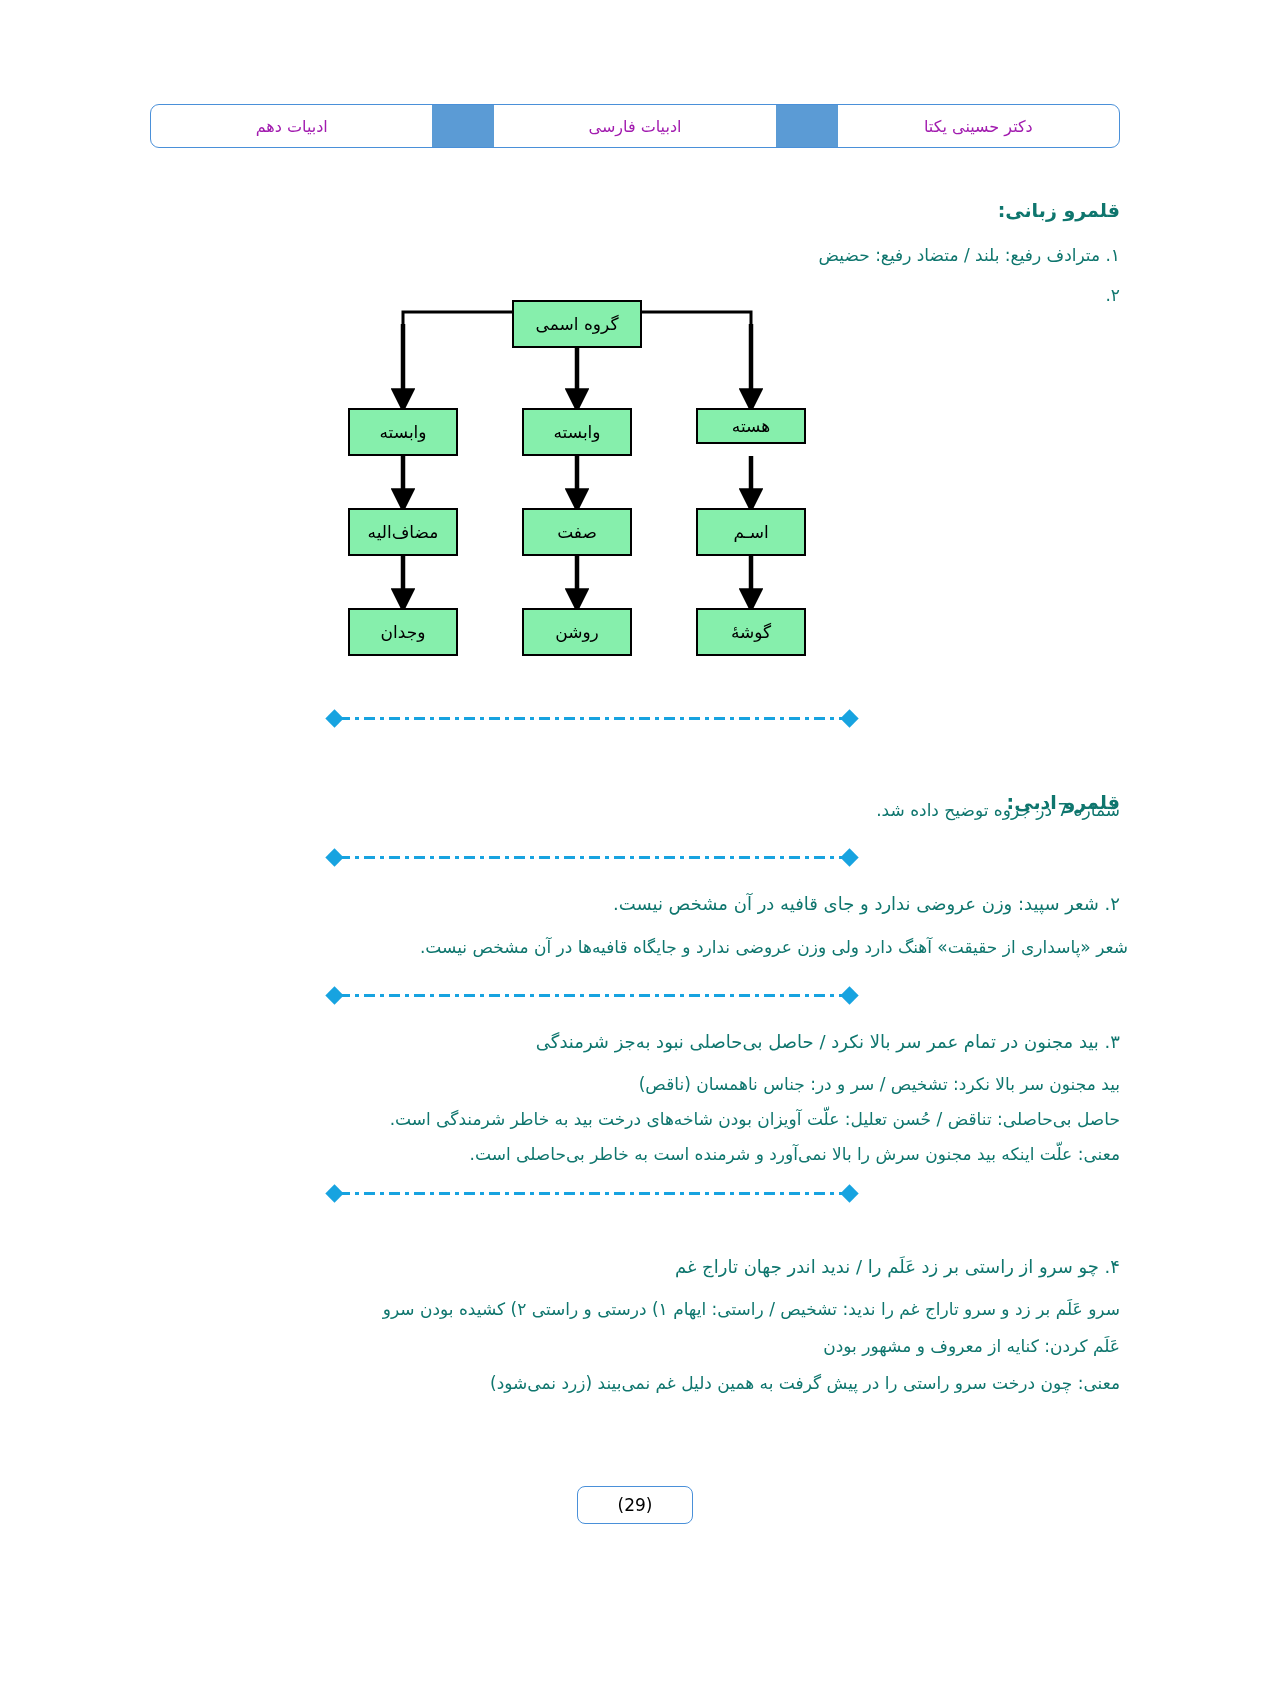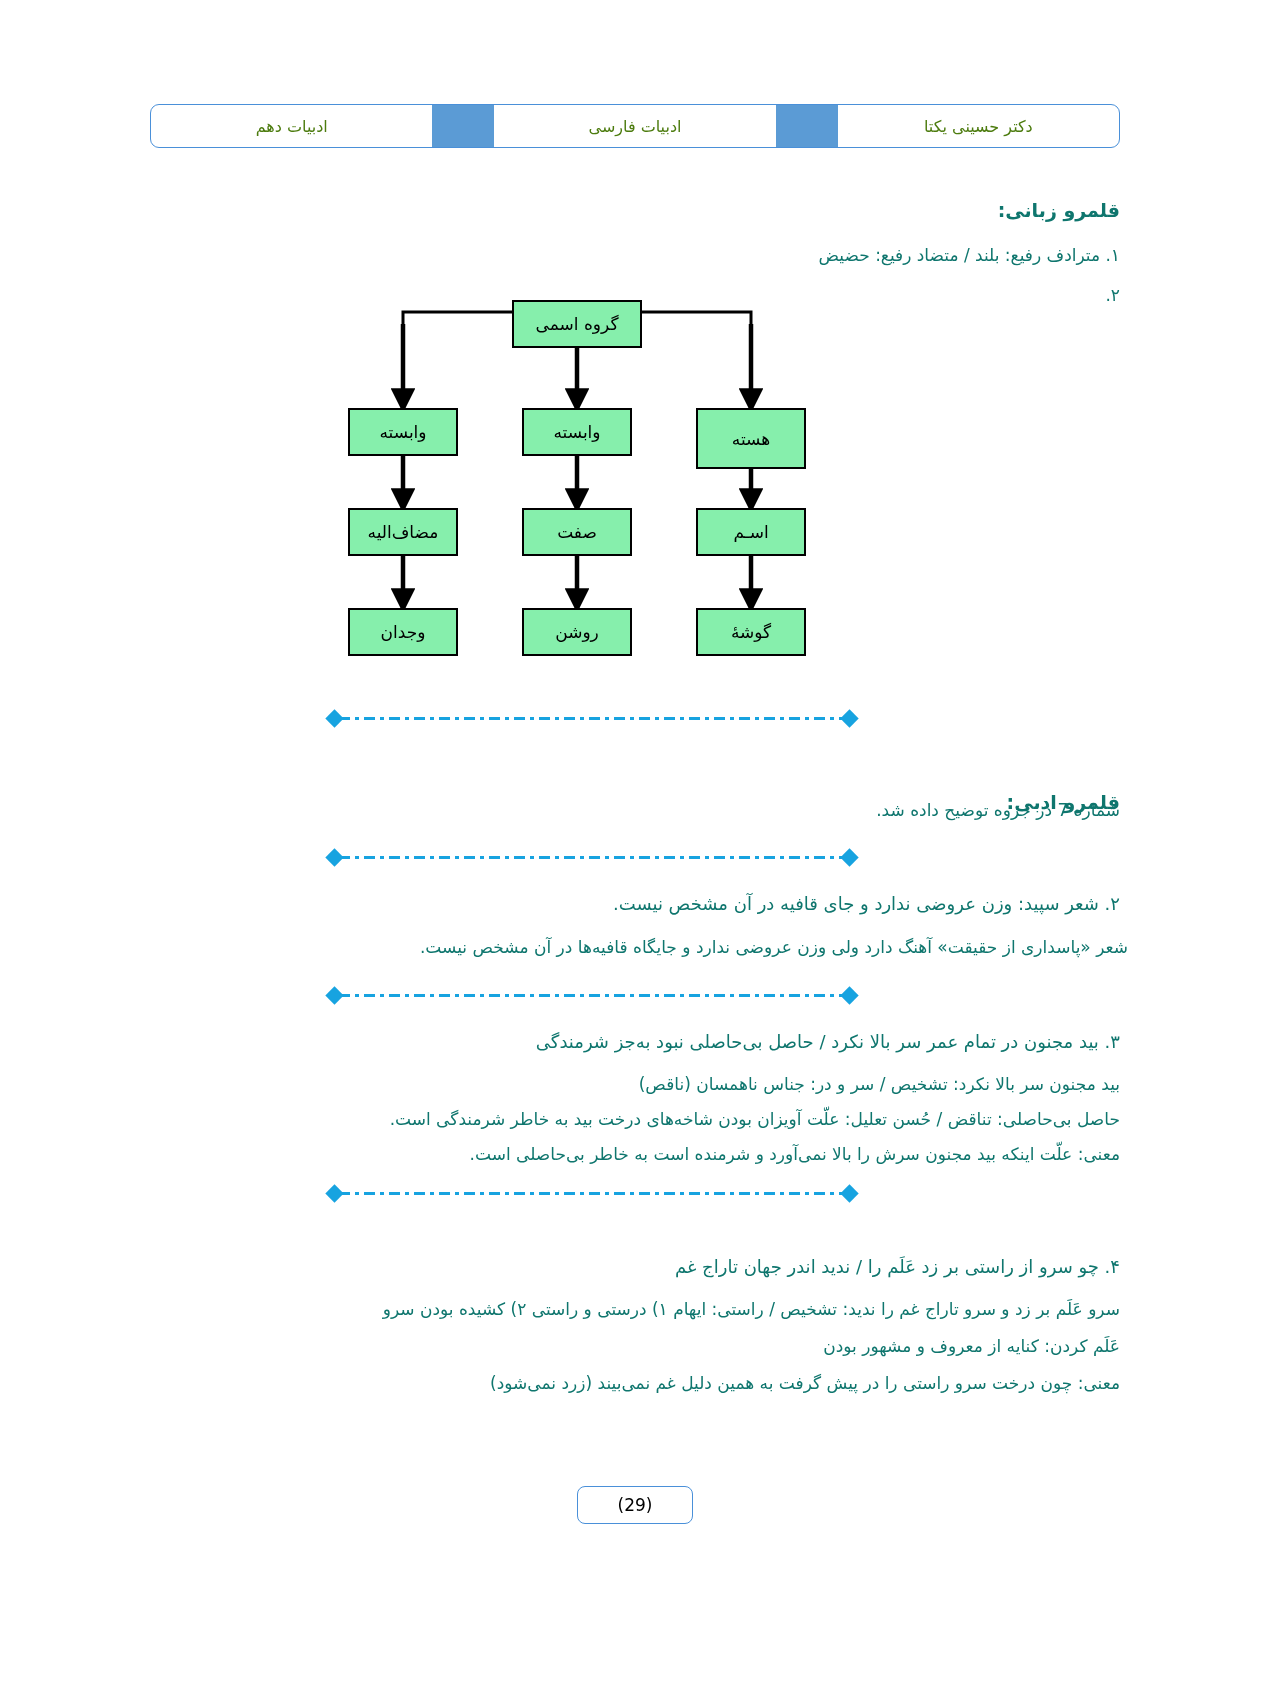--- a/index.html
+++ b/index.html
@@ -35,21 +35,21 @@
     flex-direction: row;
     align-items: stretch;
     background: #ffffff;
   }
   .header-cell {
     flex: 1 1 0;
     display: flex;
     align-items: center;
     justify-content: center;
     font-size: 16px;
-    color: #4d7c0f;
+    color: #a21caf;
     letter-spacing: 0.5px;
     white-space: nowrap;
   }
   .header-sep {
     width: 62px;
     background: #5b9bd5;
     flex: 0 0 62px;
   }
 
   
@@ -183,21 +183,21 @@
 
       <line x1="63" y1="260" x2="63" y2="312" stroke="#000" stroke-width="4.5" marker-end="url(#arrow)"></line>
       <line x1="237" y1="260" x2="237" y2="312" stroke="#000" stroke-width="4.5" marker-end="url(#arrow)"></line>
       <line x1="411" y1="260" x2="411" y2="312" stroke="#000" stroke-width="4.5" marker-end="url(#arrow)"></line>
     </svg>
 
     <div class="node" style="left:172px; top:4px; width:130px; height:48px;">گروه اسمی</div>
 
     <div class="node" style="left:8px; top:112px; width:110px; height:48px;">وابسته</div>
     <div class="node" style="left:182px; top:112px; width:110px; height:48px;">وابسته</div>
-    <div class="node" style="left:356px; top:112px; width:110px; height:61px;">هسته</div>
+    <div class="node" style="left:356px; top:112px; width:110px; height:36px;">هسته</div>
 
     <div class="node" style="left:8px; top:212px; width:110px; height:48px;">مضاف‌الیه</div>
     <div class="node" style="left:182px; top:212px; width:110px; height:48px;">صفت</div>
     <div class="node" style="left:356px; top:212px; width:110px; height:48px;">اسـم</div>
 
     <div class="node" style="left:8px; top:312px; width:110px; height:48px;">وجدان</div>
     <div class="node" style="left:182px; top:312px; width:110px; height:48px;">روشن</div>
     <div class="node" style="left:356px; top:312px; width:110px; height:48px;">گوشهٔ</div>
   </div>
 

